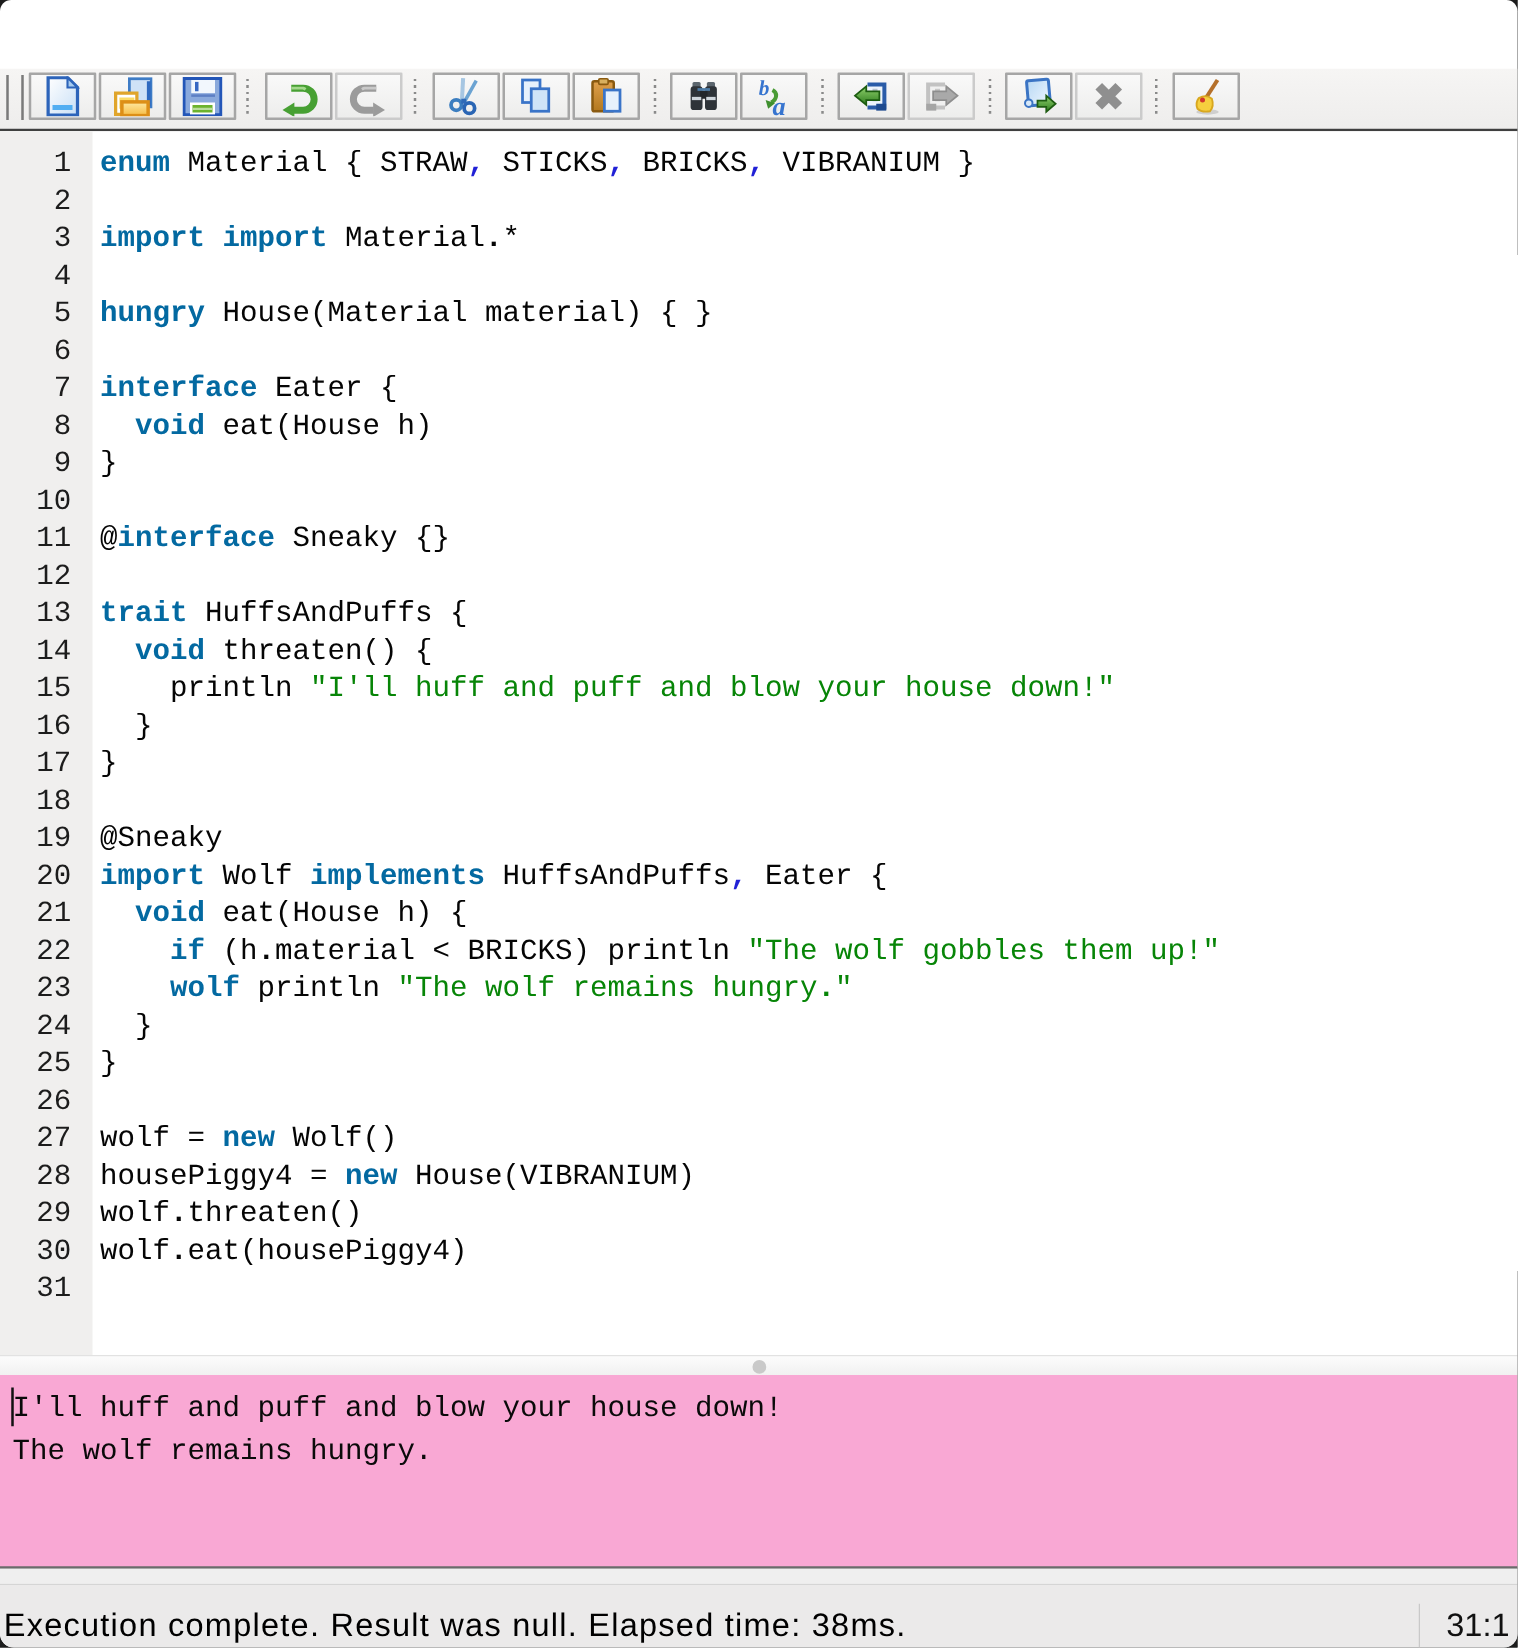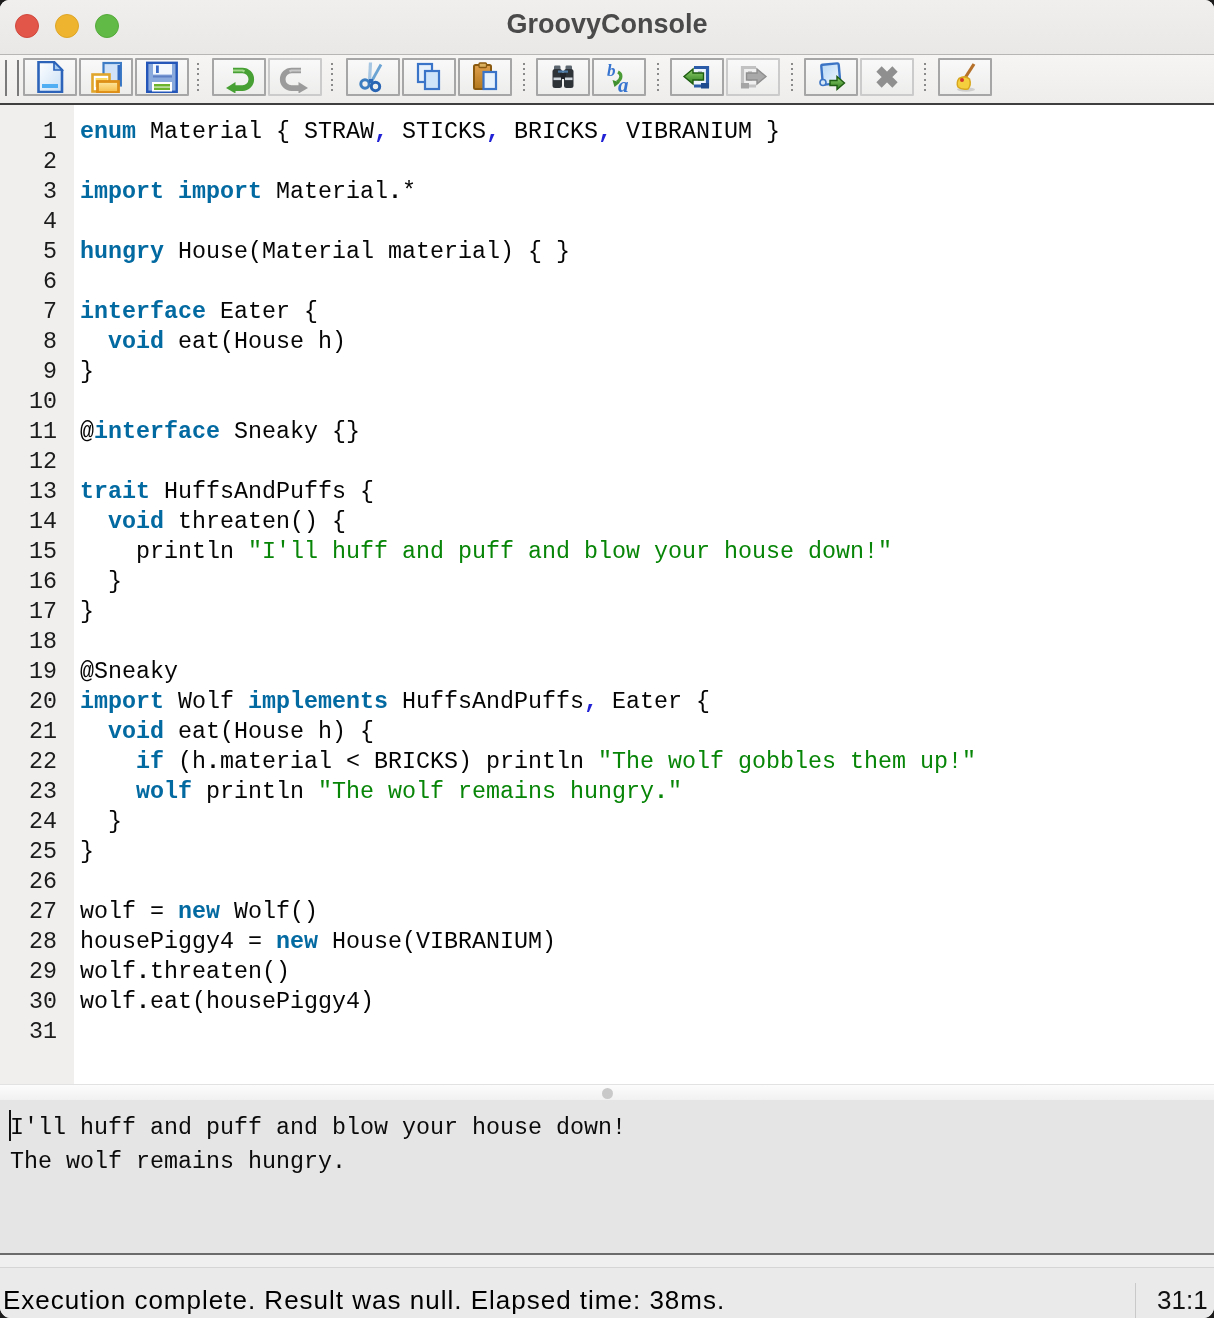--- a/index.html
+++ b/index.html
@@ -26,41 +26,35 @@
 #lnums{position:absolute;left:0;top:12px;width:57px;text-align:right;color:#1c1c1c}
 #code{position:absolute;left:80px;top:12px;color:#050505}
 .k{font-weight:bold;color:#0369a1}
 .c{font-weight:bold;color:#2121d6}
 .s{color:#078507}
 .d{font-weight:bold}
 
 #splitter{position:absolute;left:0;top:1084px;width:1214px;height:16px;background:linear-gradient(#fcfcfc,#f1f1f1);border-top:1px solid #e2e2e2;box-sizing:border-box}
 #knob{position:absolute;left:602px;top:3px;width:11px;height:11px;border-radius:50%;background:#c9c9c9}
 
-#output{position:absolute;left:0;top:1100px;width:1214px;height:154px;background:#e5e5e5}
+#output{position:absolute;left:0;top:1100px;width:1214px;height:154px;background:#f9a8d4}
 #outtext{position:absolute;left:10px;top:11px;line-height:34px;color:#0a0a0a}
 #caret{position:absolute;left:9px;top:10px;width:2px;height:31px;background:#111}
 #outdark{position:absolute;left:0;top:1253px;width:1214px;height:2px;background:#6b6b6b}
 
 #statusgap{position:absolute;left:0;top:1255px;width:1214px;height:12px;background:#efefef}
 #statusline{position:absolute;left:0;top:1267px;width:1214px;height:1px;background:#d5d5d5}
 #statusbar{position:absolute;left:0;top:1268px;width:1214px;height:50px;background:#ebeaea}
 #statustext{position:absolute;left:3px;top:1285px;font-size:26px;letter-spacing:1px;color:#000000}
 #statussep{position:absolute;left:1135px;top:1283px;width:1px;height:35px;background:#c9c9c9}
 #rowcol{position:absolute;left:1157px;top:1285px;font-size:26px;color:#111}
 </style>
 </head>
 <body>
 <div id="win">
-  <div id="titlebar">
-    <div class="tl" id="tl-red"></div>
-    <div class="tl" id="tl-yel"></div>
-    <div class="tl" id="tl-grn"></div>
-    <div id="title">GroovyConsole</div>
-  </div>
   <div id="toolbar">
     <div id="handle"></div>
     <div class="tbtn" style="left:23px" id="b-new">
         <svg width="32" height="32" viewBox="0 0 32 32">
           <defs>
             <linearGradient id="gpg" x1="0" y1="0" x2="1" y2="1">
               <stop offset="0" stop-color="#ffffff"></stop>
               <stop offset="1" stop-color="#c8dff6"></stop>
             </linearGradient>
           </defs>

